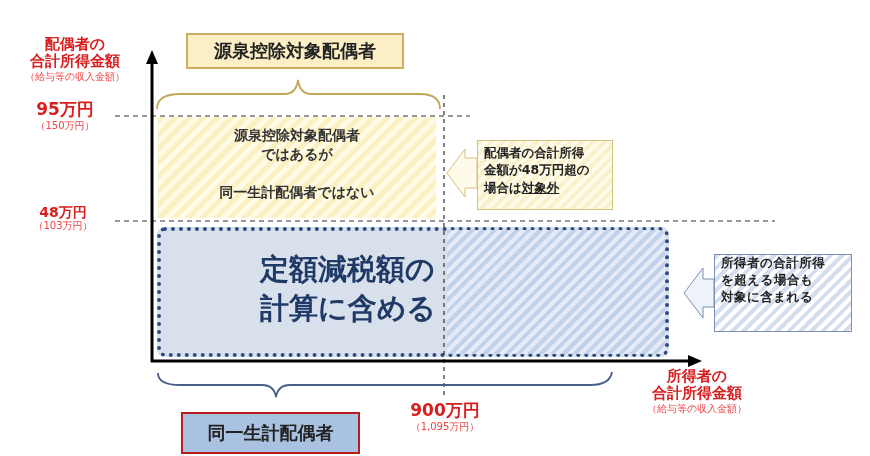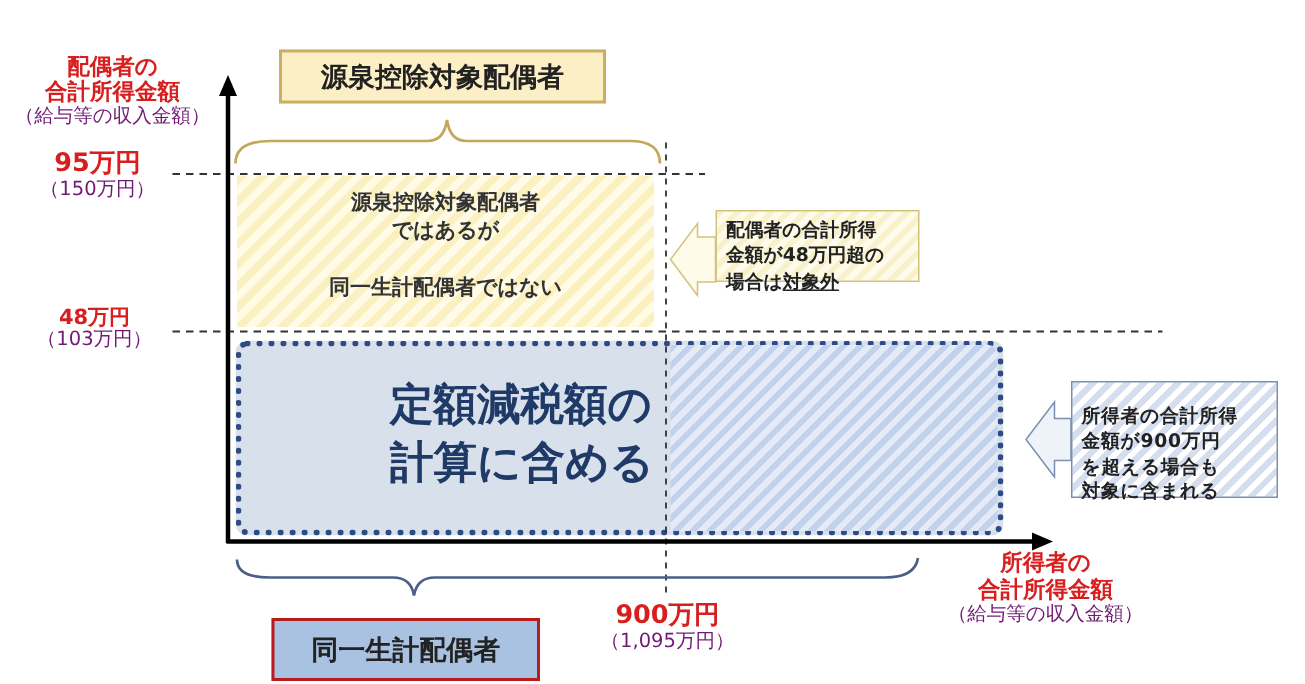--- a/index.html
+++ b/index.html
@@ -1,20 +1,20 @@
 <!DOCTYPE html>
 <html><head>
 <meta charset="utf-8">
 <style>
   html, body { margin:0; padding:0; background:#ffffff; }
   body { width:870px; height:456px; position:relative; overflow:hidden;
          font-family:"DejaVu Sans","Liberation Sans",sans-serif; color:#222; }
   .abs { position:absolute; }
   .red { color:#d81e1e; font-weight:bold; }
-  .sub { color:#701a75; font-size:13px; }
+  .sub { color:#ef4444; font-size:10px; }
   .ylabel { text-align:center; line-height:1.15; }
   .box-yellow-title {
     left:186px; top:33px; width:214px; height:32px;
     background:#fcefc5; border:2px solid #c9ae63;
     display:flex; align-items:center; justify-content:center;
     font-size:18px; font-weight:bold; color:#222;
   }
   .box-blue-title {
     left:181px; top:412px; width:175px; height:38px;
     background:#a9c2e2; border:2px solid #b91c1c;
@@ -37,32 +37,32 @@
   .blue-hatch {
     left:447px; top:230px; width:218px; height:124px;
     background: repeating-linear-gradient(135deg,#c2d2ec 0 4px,#e4ebf6 4px 8px);
     border-radius:0 6px 6px 0;
   }
   .blue-text {
     left:260px; top:250px; width:300px; text-align:left;
     font-size:29px; font-weight:bold; color:#1f3a66; line-height:1.35;
   }
   .callout-y-body {
-    left:477px; top:140px; width:136px; height:48px;
+    left:477px; top:140px; width:136px; height:70px;
     background: repeating-linear-gradient(135deg,#f8f1cc 0 4px,#fffbea 4px 8px);
     border:1px solid #d3c27c; box-sizing:border-box;
     font-size:12.5px; font-weight:bold; color:#222; line-height:1.38;
     padding:3px 6px;
   }
   .callout-b-body {
     left:714px; top:254px; width:138px; height:78px;
     background: repeating-linear-gradient(135deg,#d4deef 0 4px,#ffffff 4px 8px);
     border:1px solid #7b8fb2; box-sizing:border-box;
     font-size:12.5px; font-weight:bold; color:#222; line-height:1.34;
-    padding:14px 6px; letter-spacing:0.5px;
+    padding:0 6px; letter-spacing:0.5px;
   }
   .u { text-decoration:underline; }
 </style>
 </head>
 <body>
 
 <div class="abs ylabel" style="left:0;top:8px;width:150px;">
   <div class="red" style="font-size:15px;margin-top:28px;">配偶者の</div>
   <div class="red" style="font-size:15px;">合計所得金額</div>
   <div class="sub">（給与等の収入金額）</div>
@@ -118,21 +118,20 @@
 </svg>
 
 <div class="abs callout-y-body">
   <div>配偶者の合計所得</div>
   <div>金額が48万円超の</div>
   <div><span>場合は</span><span class="u">対象外</span></div>
 </div>
 
 <div class="abs callout-b-body">
   <div>所得者の合計所得</div>
-  <div>金額が900万円</div>
   <div>を超える場合も</div>
   <div>対象に含まれる</div>
 </div>
 
 <div class="abs box-blue-title">同一生計配偶者</div>
 
 <div class="abs ylabel" style="left:390px;top:401px;width:110px;">
   <div class="red" style="font-size:17px;">900万円</div>
   <div class="sub">（1,095万円）</div>
 </div>

